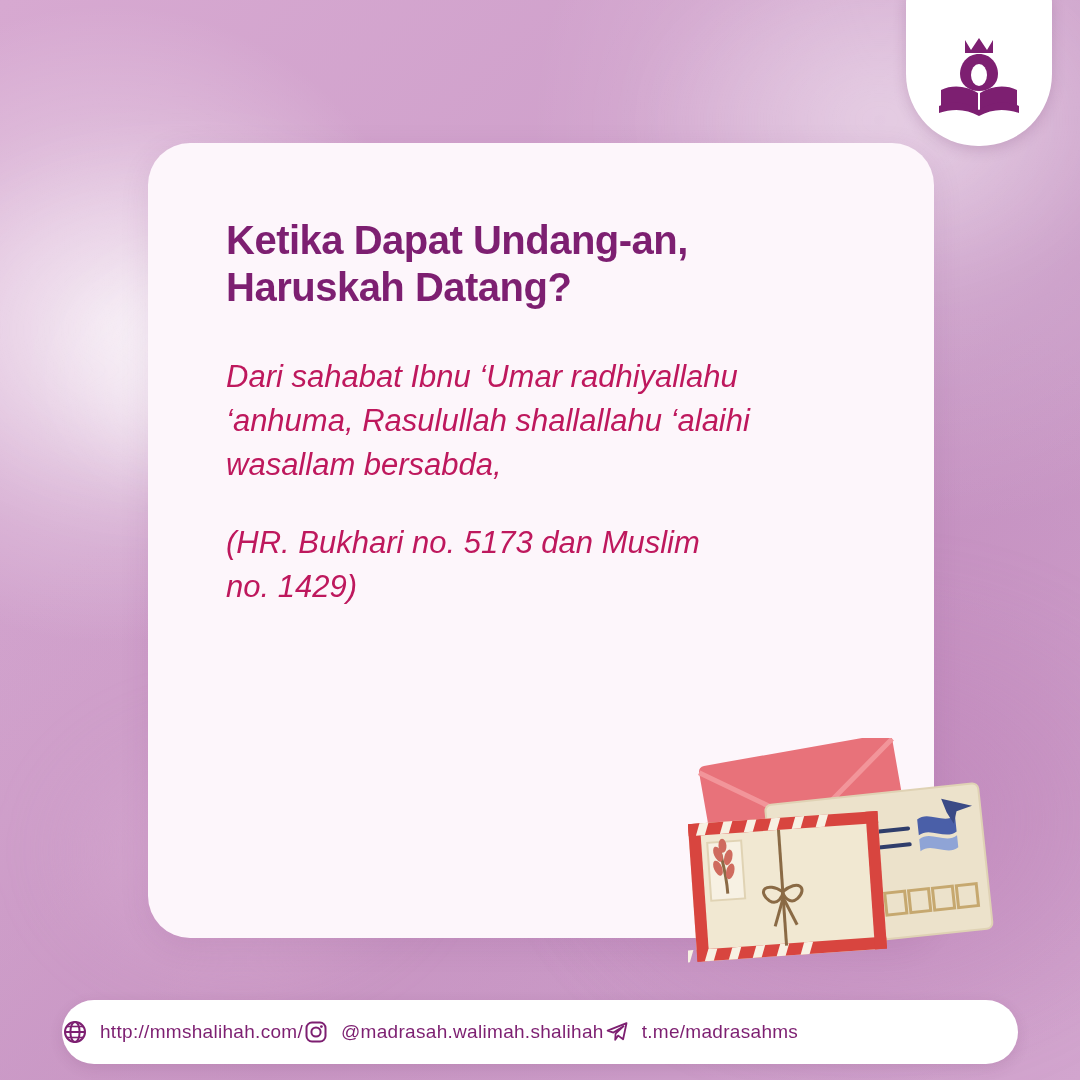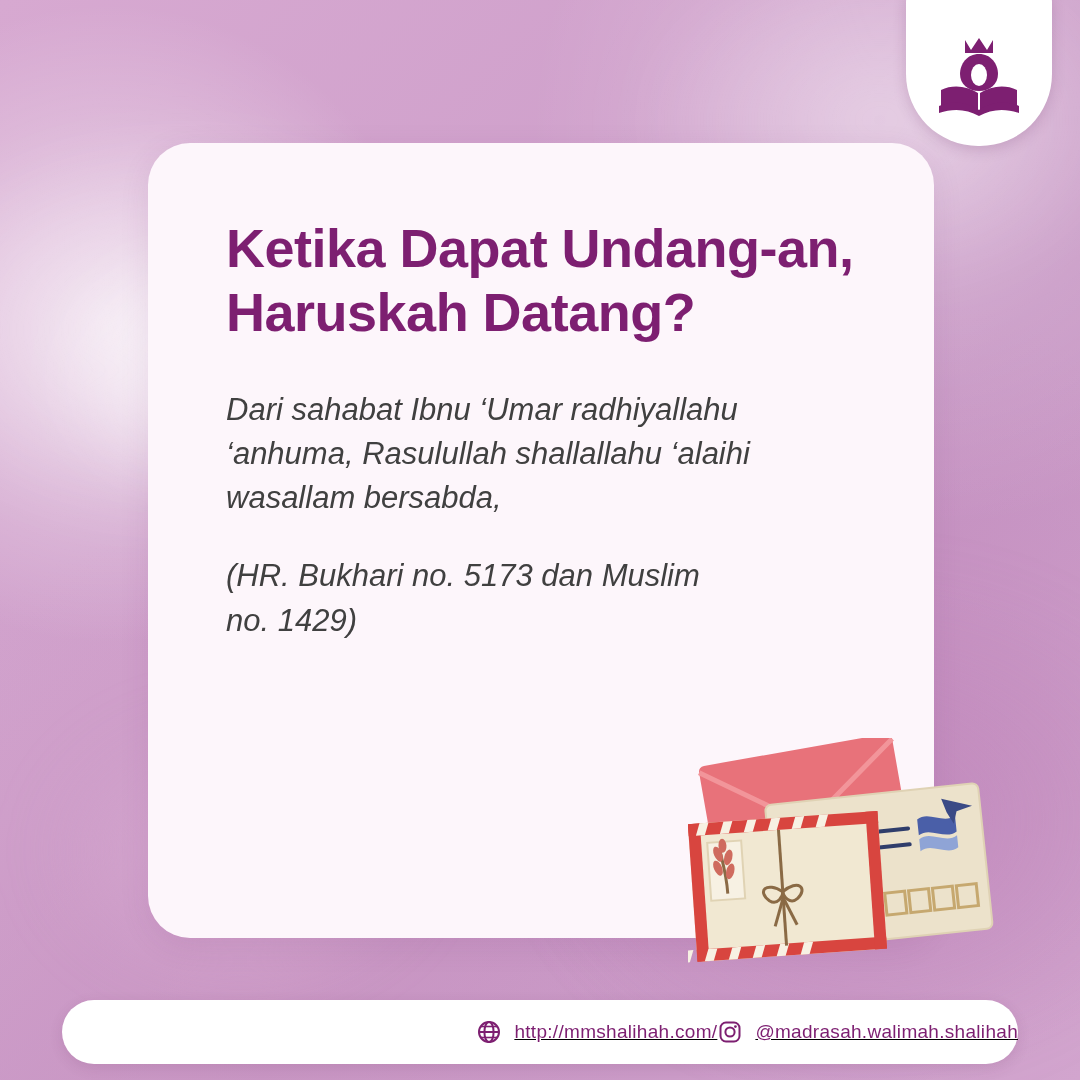--- a/index.html
+++ b/index.html
@@ -86,30 +86,30 @@
     height: 795px;
     background: #fdf6fb;
     border-radius: 42px;
     box-shadow: 0 8px 30px rgba(110,40,105,0.10);
     box-sizing: border-box;
     padding: 74px 74px 0 78px;
   }
 
   .headline {
     color: #7d1f71;
-    font-size: 54px;
+    font-size: 40px;
     font-weight: bold;
     line-height: 1.18;
     letter-spacing: -0.5px;
     margin: 0 0 44px 0;
     max-width: 650px;
   }
 
   .body-text {
-    color: #404040;
+    color: #be185d;
     font-size: 31px;
     line-height: 1.42;
     font-style: italic;
     margin: 0 0 34px 0;
     max-width: 600px;
   }
   .body-text.quote {
     max-width: 620px;
     font-style: normal;
     margin-bottom: 40px;
@@ -134,23 +134,22 @@
   .footer {
     position: absolute;
     left: 62px;
     right: 62px;
     bottom: 16px;
     height: 64px;
     background: #ffffff;
     border-radius: 34px;
     display: flex;
     align-items: center;
-    justify-content: flex-end;
+    justify-content: flex-start;
     box-shadow: 0 4px 14px rgba(90,30,85,0.12);
-    text-decoration: underline;
   }
   .footer-item {
     display: flex;
     align-items: center;
     gap: 12px;
     color: #7d1f71;
     font-size: 19px;
     letter-spacing: 0.3px;
   }
   .footer-icon {
@@ -289,16 +288,24 @@
       <span class="footer-icon">
         <svg width="24" height="24" viewBox="0 0 24 24">
           <rect x="2.5" y="2.5" width="19" height="19" rx="5.5" fill="none" stroke="#7d1f71" stroke-width="2"></rect>
           <circle cx="12" cy="12" r="4.6" fill="none" stroke="#7d1f71" stroke-width="2"></circle>
           <circle cx="17.4" cy="6.6" r="1.4" fill="#7d1f71"></circle>
         </svg>
       </span>
       <span>@madrasah.walimah.shalihah</span>
     </div>
 
+    <div class="footer-item">
+      <span class="footer-icon">
+        <svg width="24" height="24" viewBox="0 0 24 24">
+          <path d="M21.5 3.2 L2.6 10.6 L8.4 12.6 L18.6 6.2 L10.6 13.7 L10.2 19.8 L13.2 15.6 L18.1 19.3 Z" fill="none" stroke="#7d1f71" stroke-width="1.8" stroke-linejoin="round"></path>
+        </svg>
+      </span>
+      <span>t.me/madrasahms</span>
+    </div>
 
   </div>
 
 </div>
 
 </body></html>

